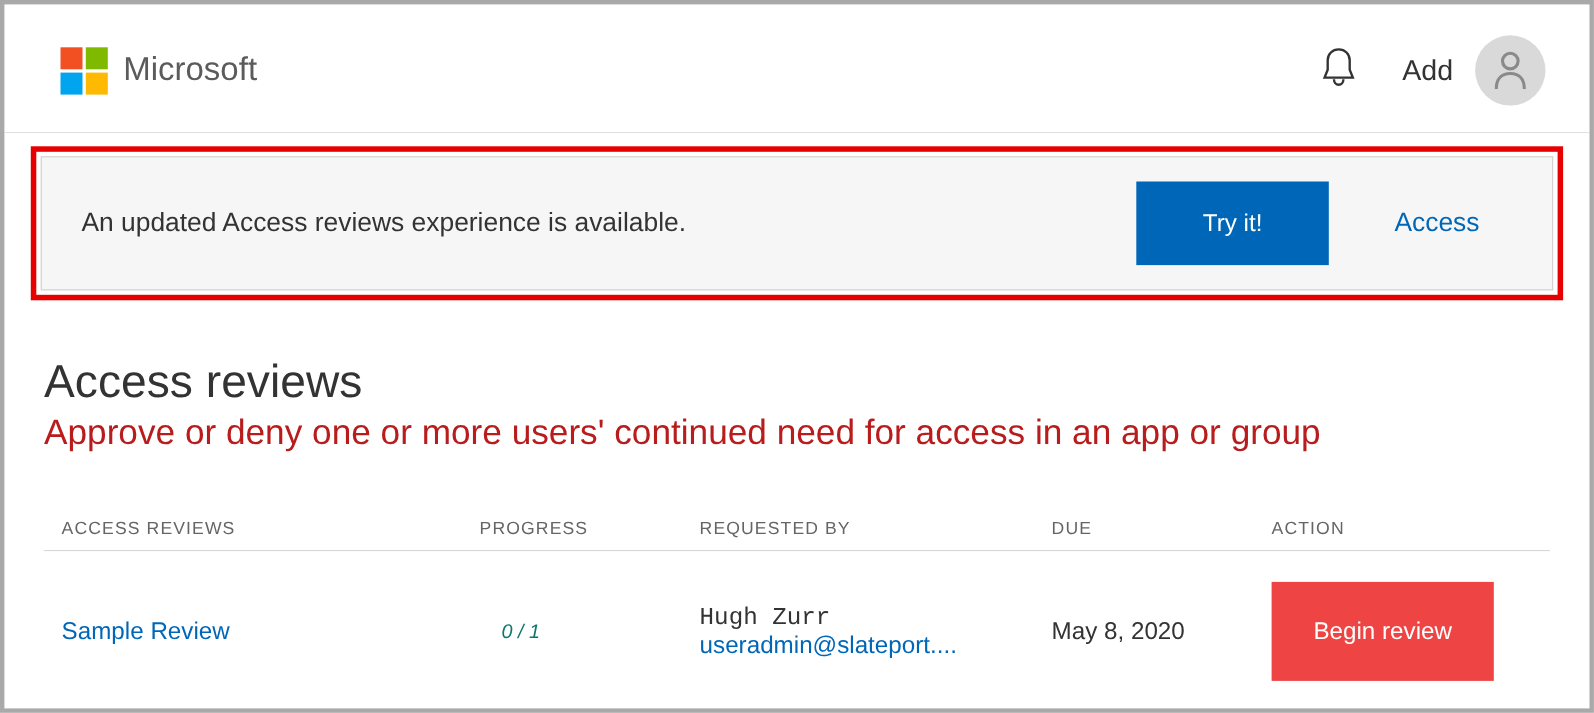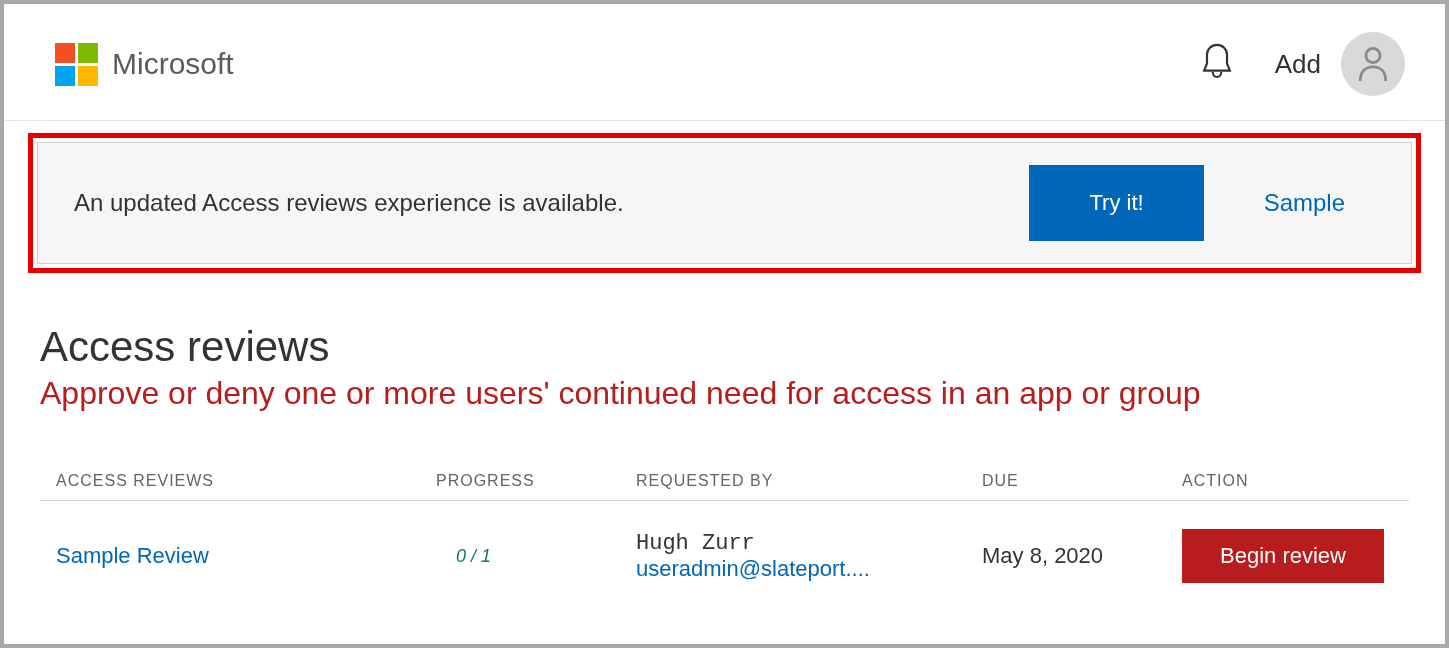--- a/index.html
+++ b/index.html
@@ -155,21 +155,21 @@
     }
     .th {
       font-size: 16px;
       letter-spacing: 1px;
       color: #656565;
       font-weight: 400;
     }
     .col-name { flex: 0 0 380px; }
     .col-progress { flex: 0 0 200px; }
     .col-reqby { flex: 0 0 320px; }
-    .col-due { flex: 0 0 200px; margin-left: 26px; }
+    .col-due { flex: 0 0 200px; }
     .col-action { flex: 1; display: flex; justify-content: flex-start; }
     .trow {
       padding-top: 28px;
       align-items: center;
     }
     .review-link {
       color: #0067b8;
       font-size: 22px;
       cursor: pointer;
     }
@@ -191,25 +191,25 @@
       overflow: hidden;
       text-overflow: ellipsis;
       max-width: 300px;
       cursor: pointer;
     }
     .due-text {
       font-size: 22px;
       color: #333;
     }
     .btn-begin {
-      background: #b91c1c;
+      background: #ef4444;
       color: #fff;
       border: none;
       font-size: 22px;
-      padding: 14px 38px;
+      padding: 32px 38px;
       cursor: pointer;
       font-family: inherit;
     }
   </style>
 </head>
 <body>
 
 <div class="page">
 
   <div class="header">
@@ -239,21 +239,21 @@
         </div>
       </div>
     </div>
   </div>
 
   <div class="banner-wrap">
     <div class="banner">
       <div class="banner-text">An updated Access reviews experience is available.</div>
       <div class="banner-actions">
         <button class="btn-primary">Try it!</button>
-        <button class="btn-link-text">Sample</button>
+        <button class="btn-link-text">Access</button>
       </div>
     </div>
   </div>
 
   <div class="content">
     <h1 class="page-title">Access reviews</h1>
     <div class="page-subtitle">Approve or deny one or more users' continued need for access in an app or group</div>
 
     <div class="table-wrap">
       <div class="thead">

